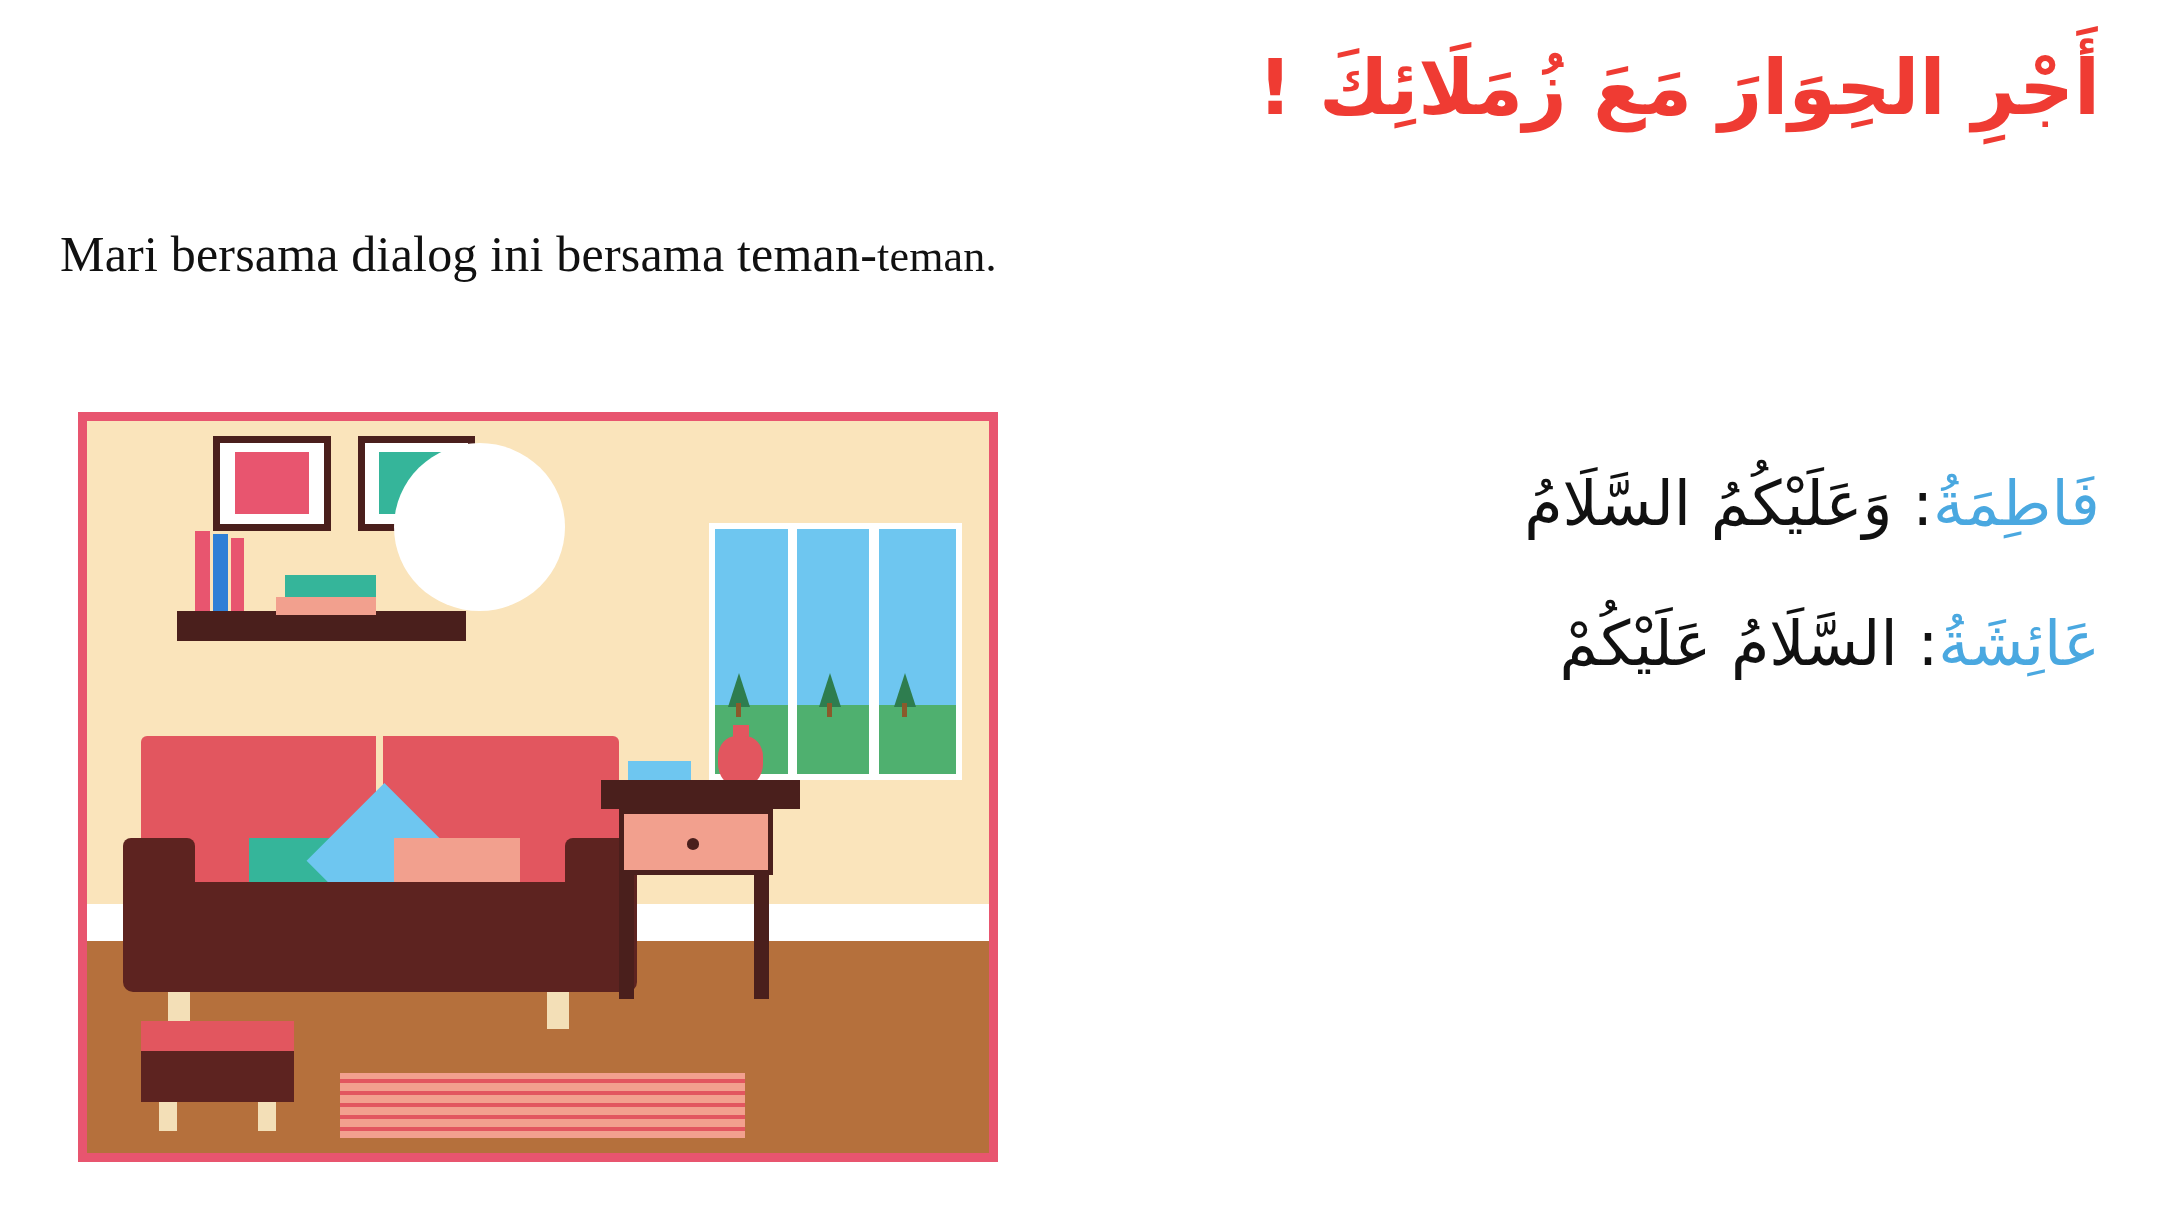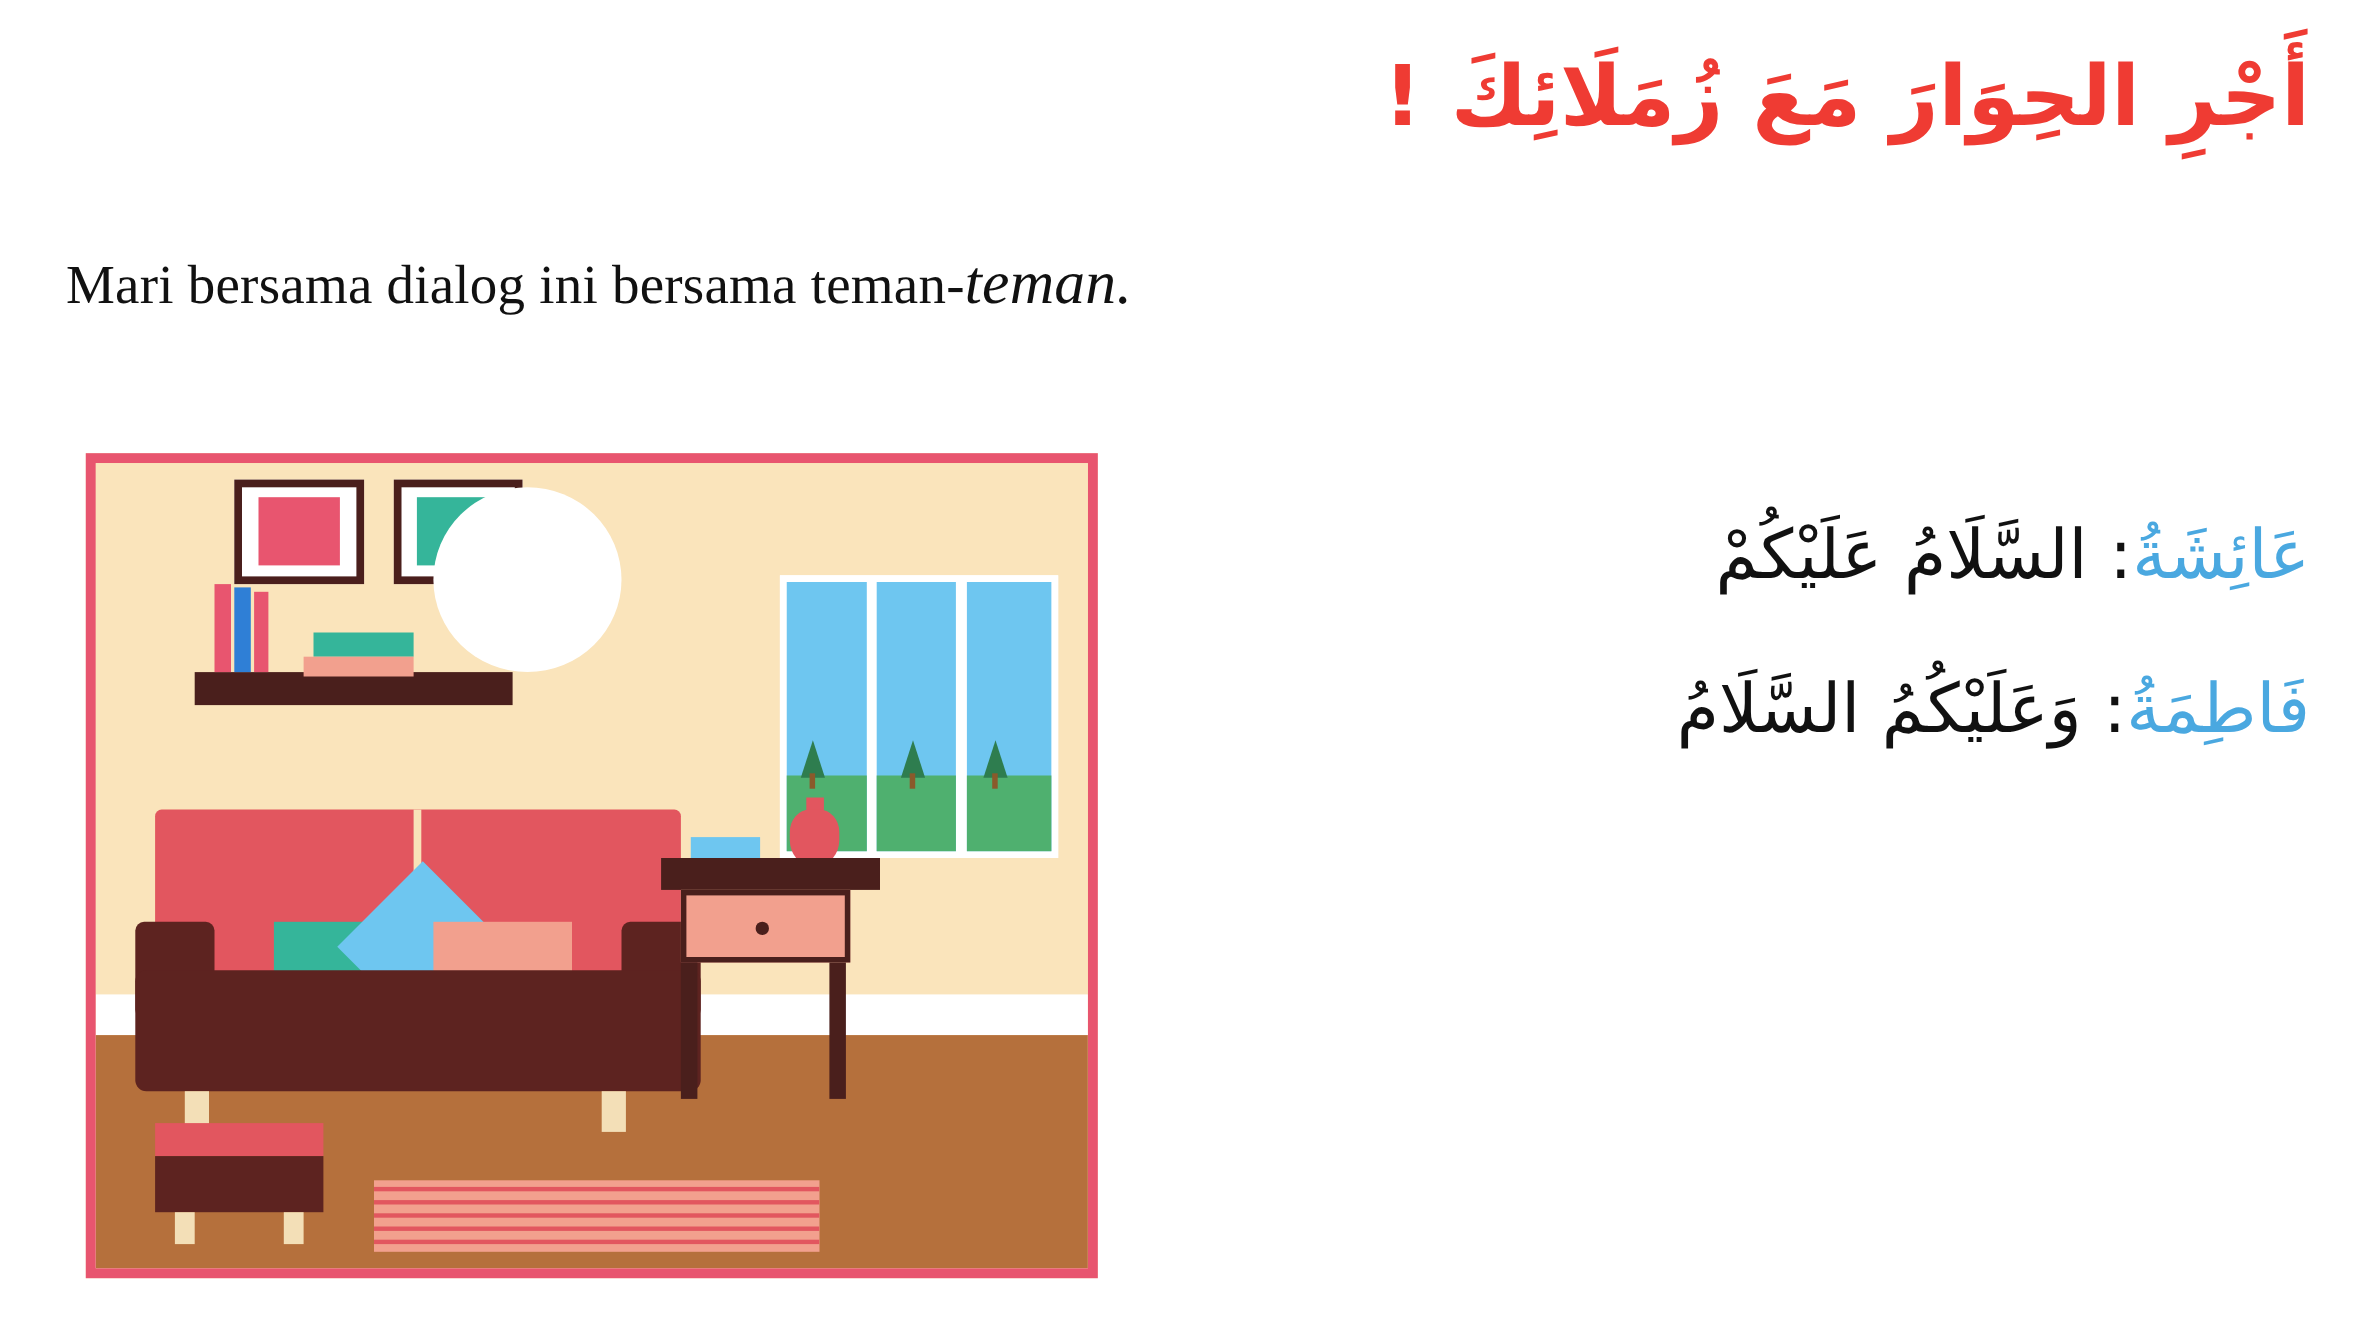--- a/index.html
+++ b/index.html
@@ -36,22 +36,21 @@
     position: absolute;
     top: 225px;
     left: 60px;
     color: #111111;
     font-size: 50px;
     font-family: "Liberation Serif", serif;
     letter-spacing: 0.2px;
     white-space: nowrap;
   }
   #subtitle .tail {
-    font-size: 56px;
-    font-style: italic;
+    font-size: 44px;
   }
 
   
   #illustration {
     position: absolute;
     left: 78px;
     top: 412px;
     width: 920px;
     height: 750px;
     border: 9px solid #e8556f;
@@ -378,20 +377,20 @@
     <div class="stripe" style="top:10%"></div>
     <div class="stripe" style="top:28%"></div>
     <div class="stripe" style="top:46%"></div>
     <div class="stripe" style="top:64%"></div>
     <div class="stripe" style="top:82%"></div>
   </div>
 </div>
 
 <div id="dialog">
   <div class="dialog-line">
+    <span class="speaker">فَاطِمَةُ</span><span class="speech">:</span>
+    <span class="speech">وَعَلَيْكُمُ السَّلَامُ</span>
+  </div>
+  <div class="dialog-line">
     <span class="speaker">عَائِشَةُ</span><span class="speech">:</span>
     <span class="speech">السَّلَامُ عَلَيْكُمْ</span>
   </div>
-  <div class="dialog-line">
-    <span class="speaker">فَاطِمَةُ</span><span class="speech">:</span>
-    <span class="speech">وَعَلَيْكُمُ السَّلَامُ</span>
-  </div>
 </div>
 
 </body></html>

